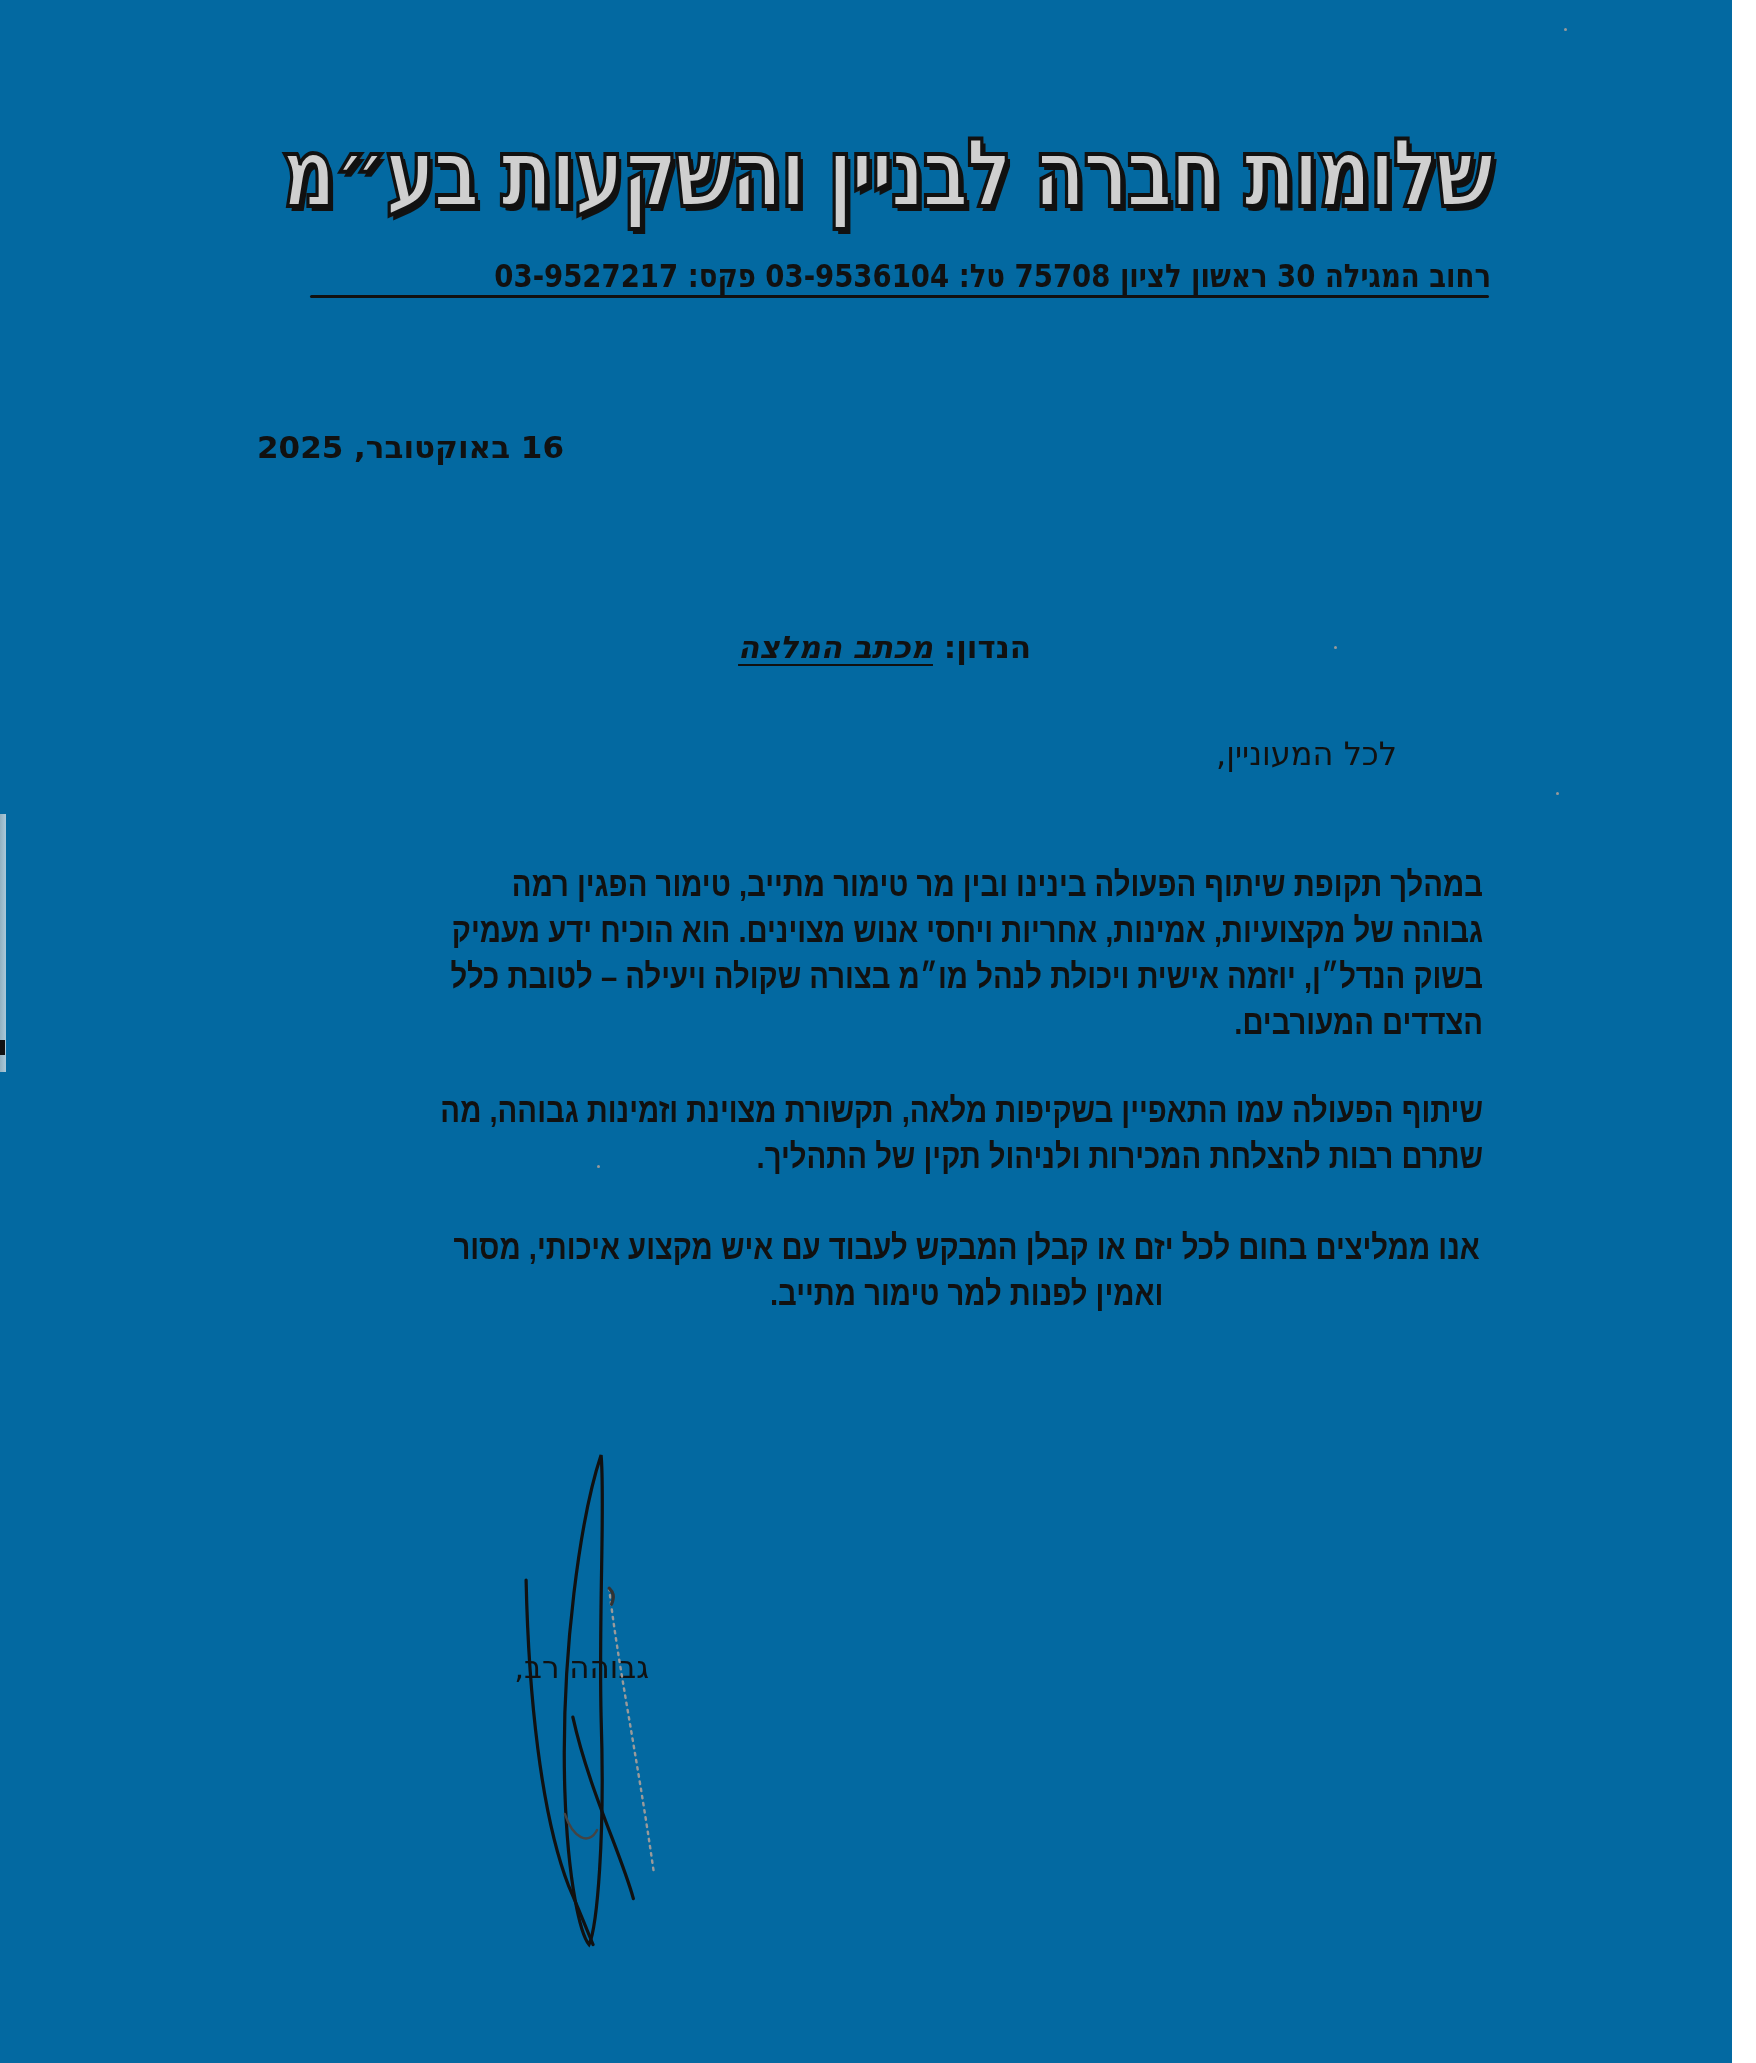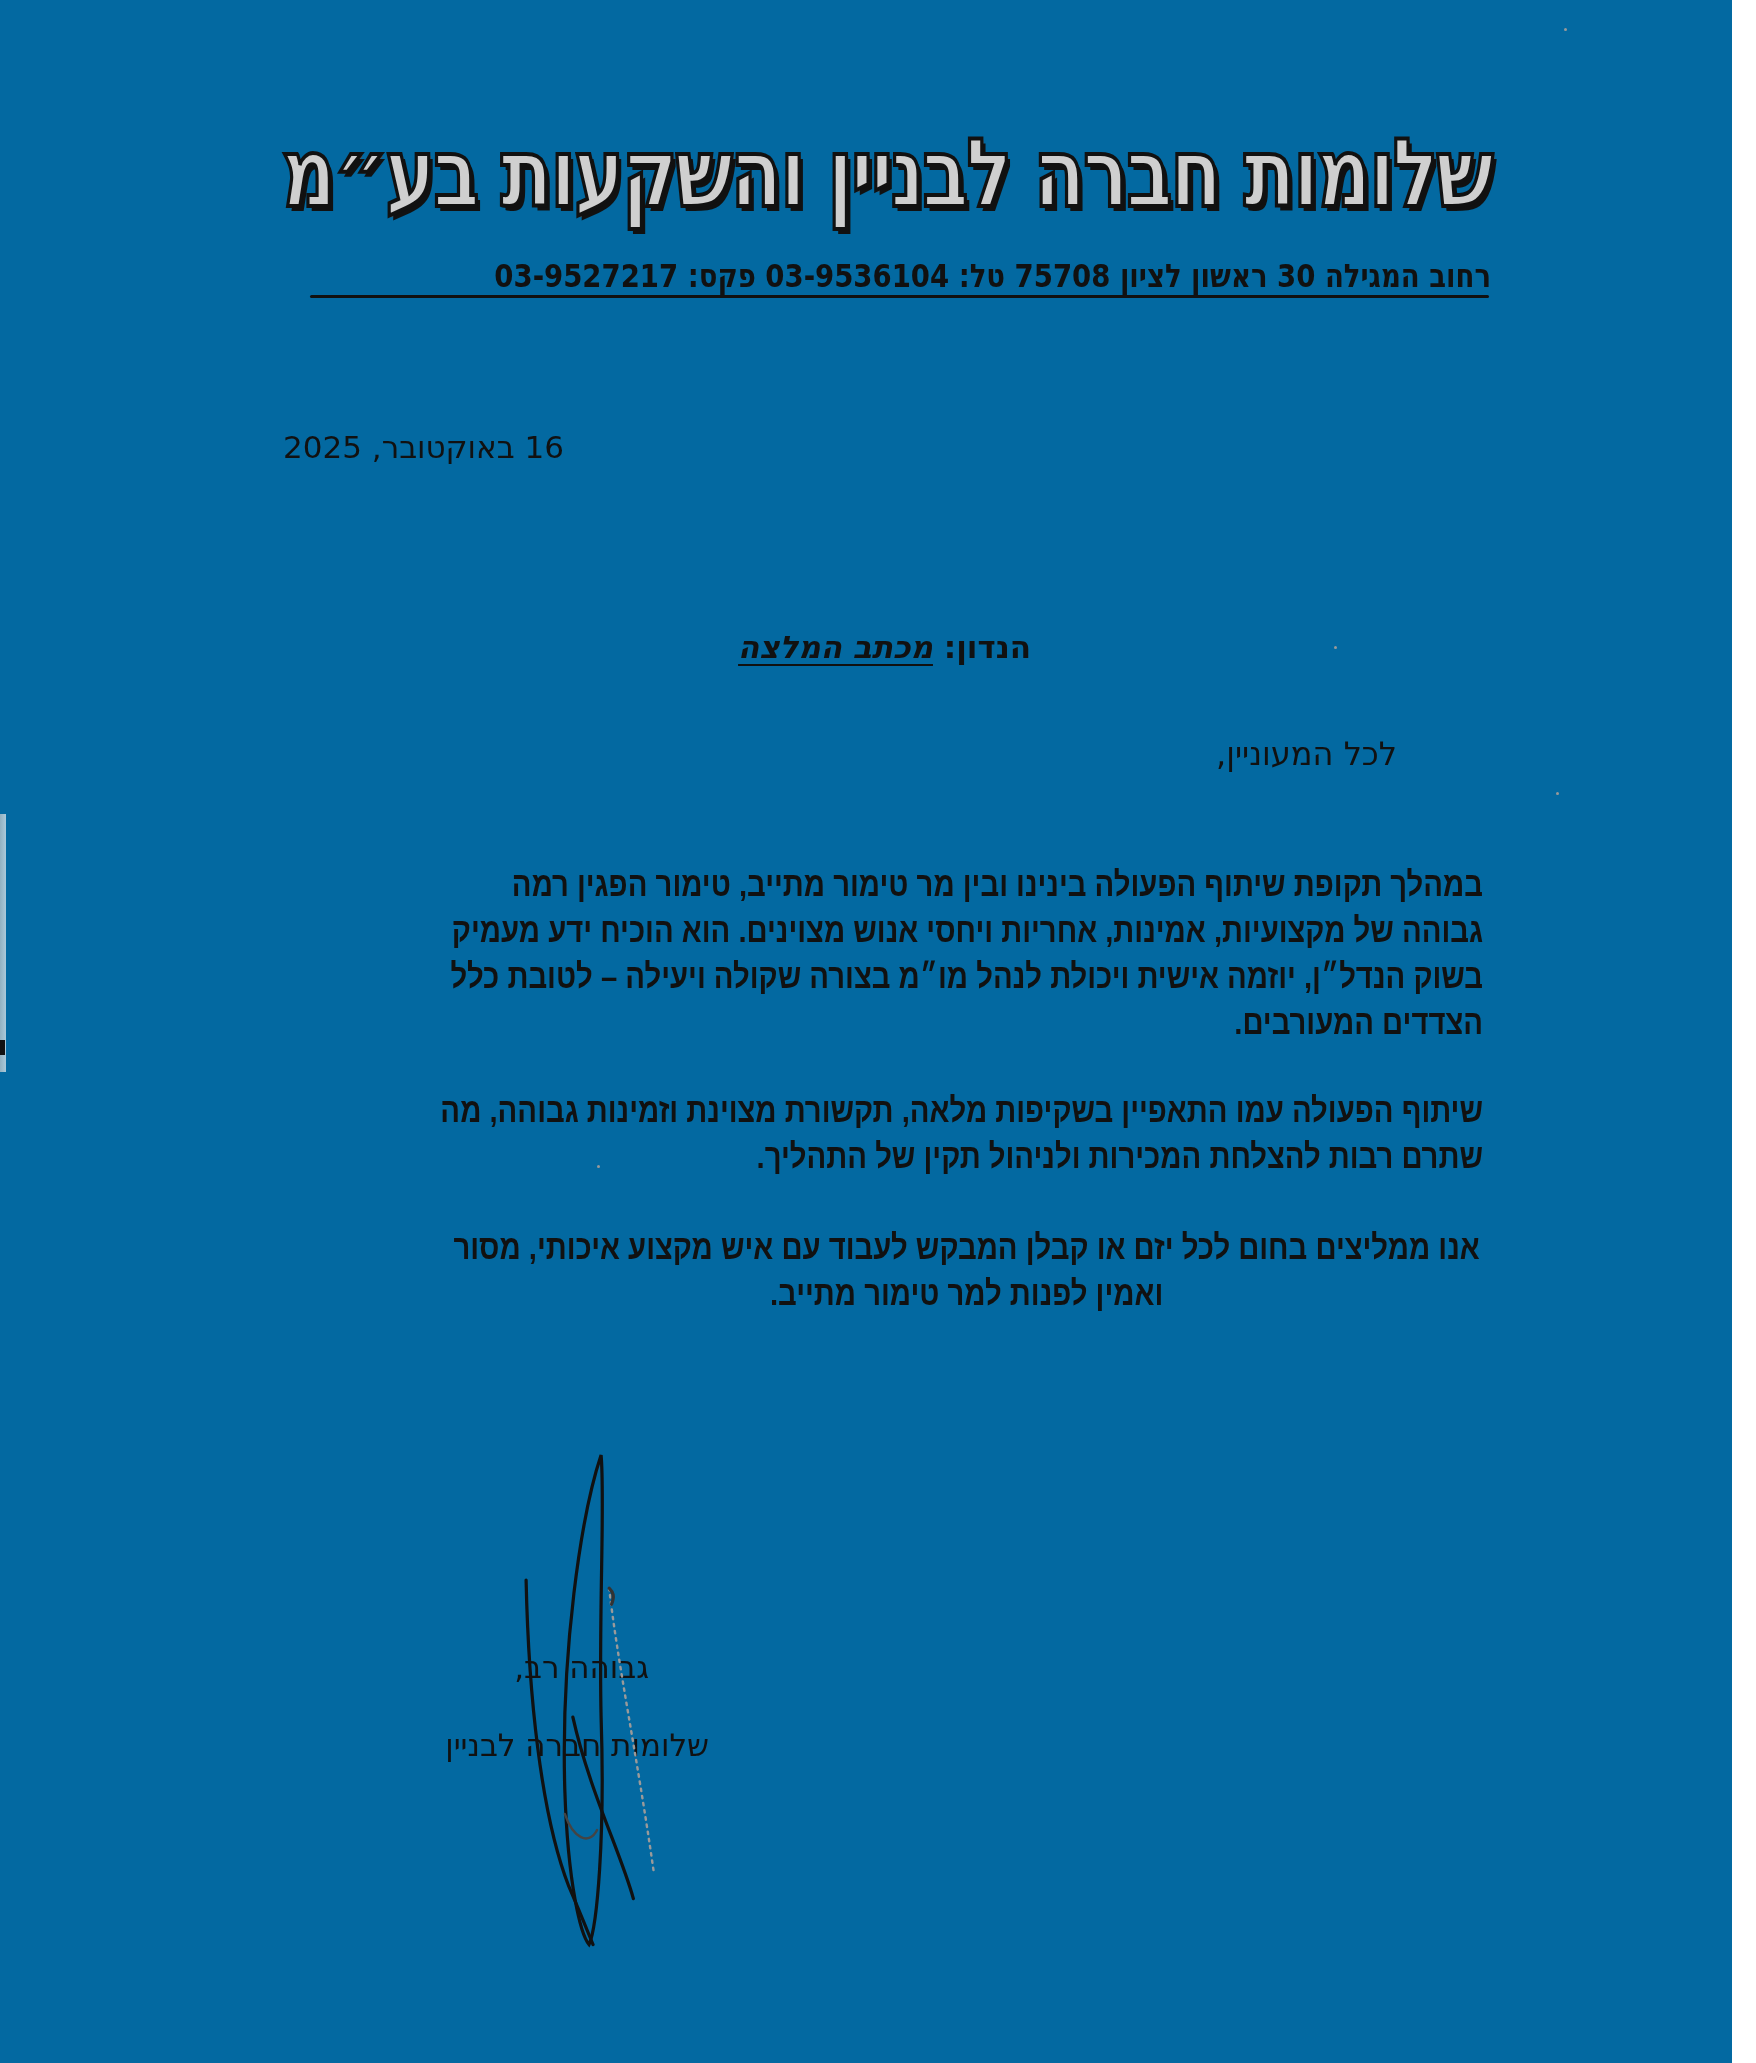--- a/index.html
+++ b/index.html
@@ -79,21 +79,21 @@
       border-radius: 1.6px;
     }
     .date {
       position: absolute;
       top: 427px;
       left: 258px;
       width: 306px;
       direction: rtl;
       text-align: right;
       font-family: "DejaVu Sans", sans-serif;
-      font-weight: normal;
+      font-weight: bold;
       font-size: 31px;
       line-height: 40px;
       white-space: nowrap;
     }
     .subject {
       position: absolute;
       top: 625px;
       left: 709px;
       width: 322px;
       direction: rtl;
@@ -211,21 +211,20 @@
     <span class="body-line">שתרם רבות להצלחת המכירות ולניהול תקין של התהליך.</span>
   </div>
 
   <div class="body-text p3">
     <span class="body-line">אנו ממליצים בחום לכל יזם או קבלן המבקש לעבוד עם איש מקצוע איכותי, מסור</span>
     <span class="body-line">ואמין לפנות למר טימור מתייב.</span>
   </div>
 
   <div class="closing">
     <span class="c1">גבוהה רב,</span>
-    <span class="c2">שלומות חברה לבניין</span>
   </div>
 
   <svg class="signature" viewBox="0 0 260 620">
 
     <path d="M145 5 C 120 80, 95 250, 100 420 C 104 540, 120 600, 130 612 C 140 590, 150 480, 145 330 C 142 200, 150 60, 145 5 Z" fill="none" stroke="#111" stroke-width="4" stroke-linecap="round"></path>
 
     <path d="M52 160 C 55 300, 70 450, 105 540 C 120 575, 130 600, 135 612" fill="none" stroke="#111" stroke-width="4" stroke-linecap="round"></path>
 
     <path d="M110 330 C 130 420, 170 500, 185 555" fill="none" stroke="#111" stroke-width="4" stroke-linecap="round"></path>
 

